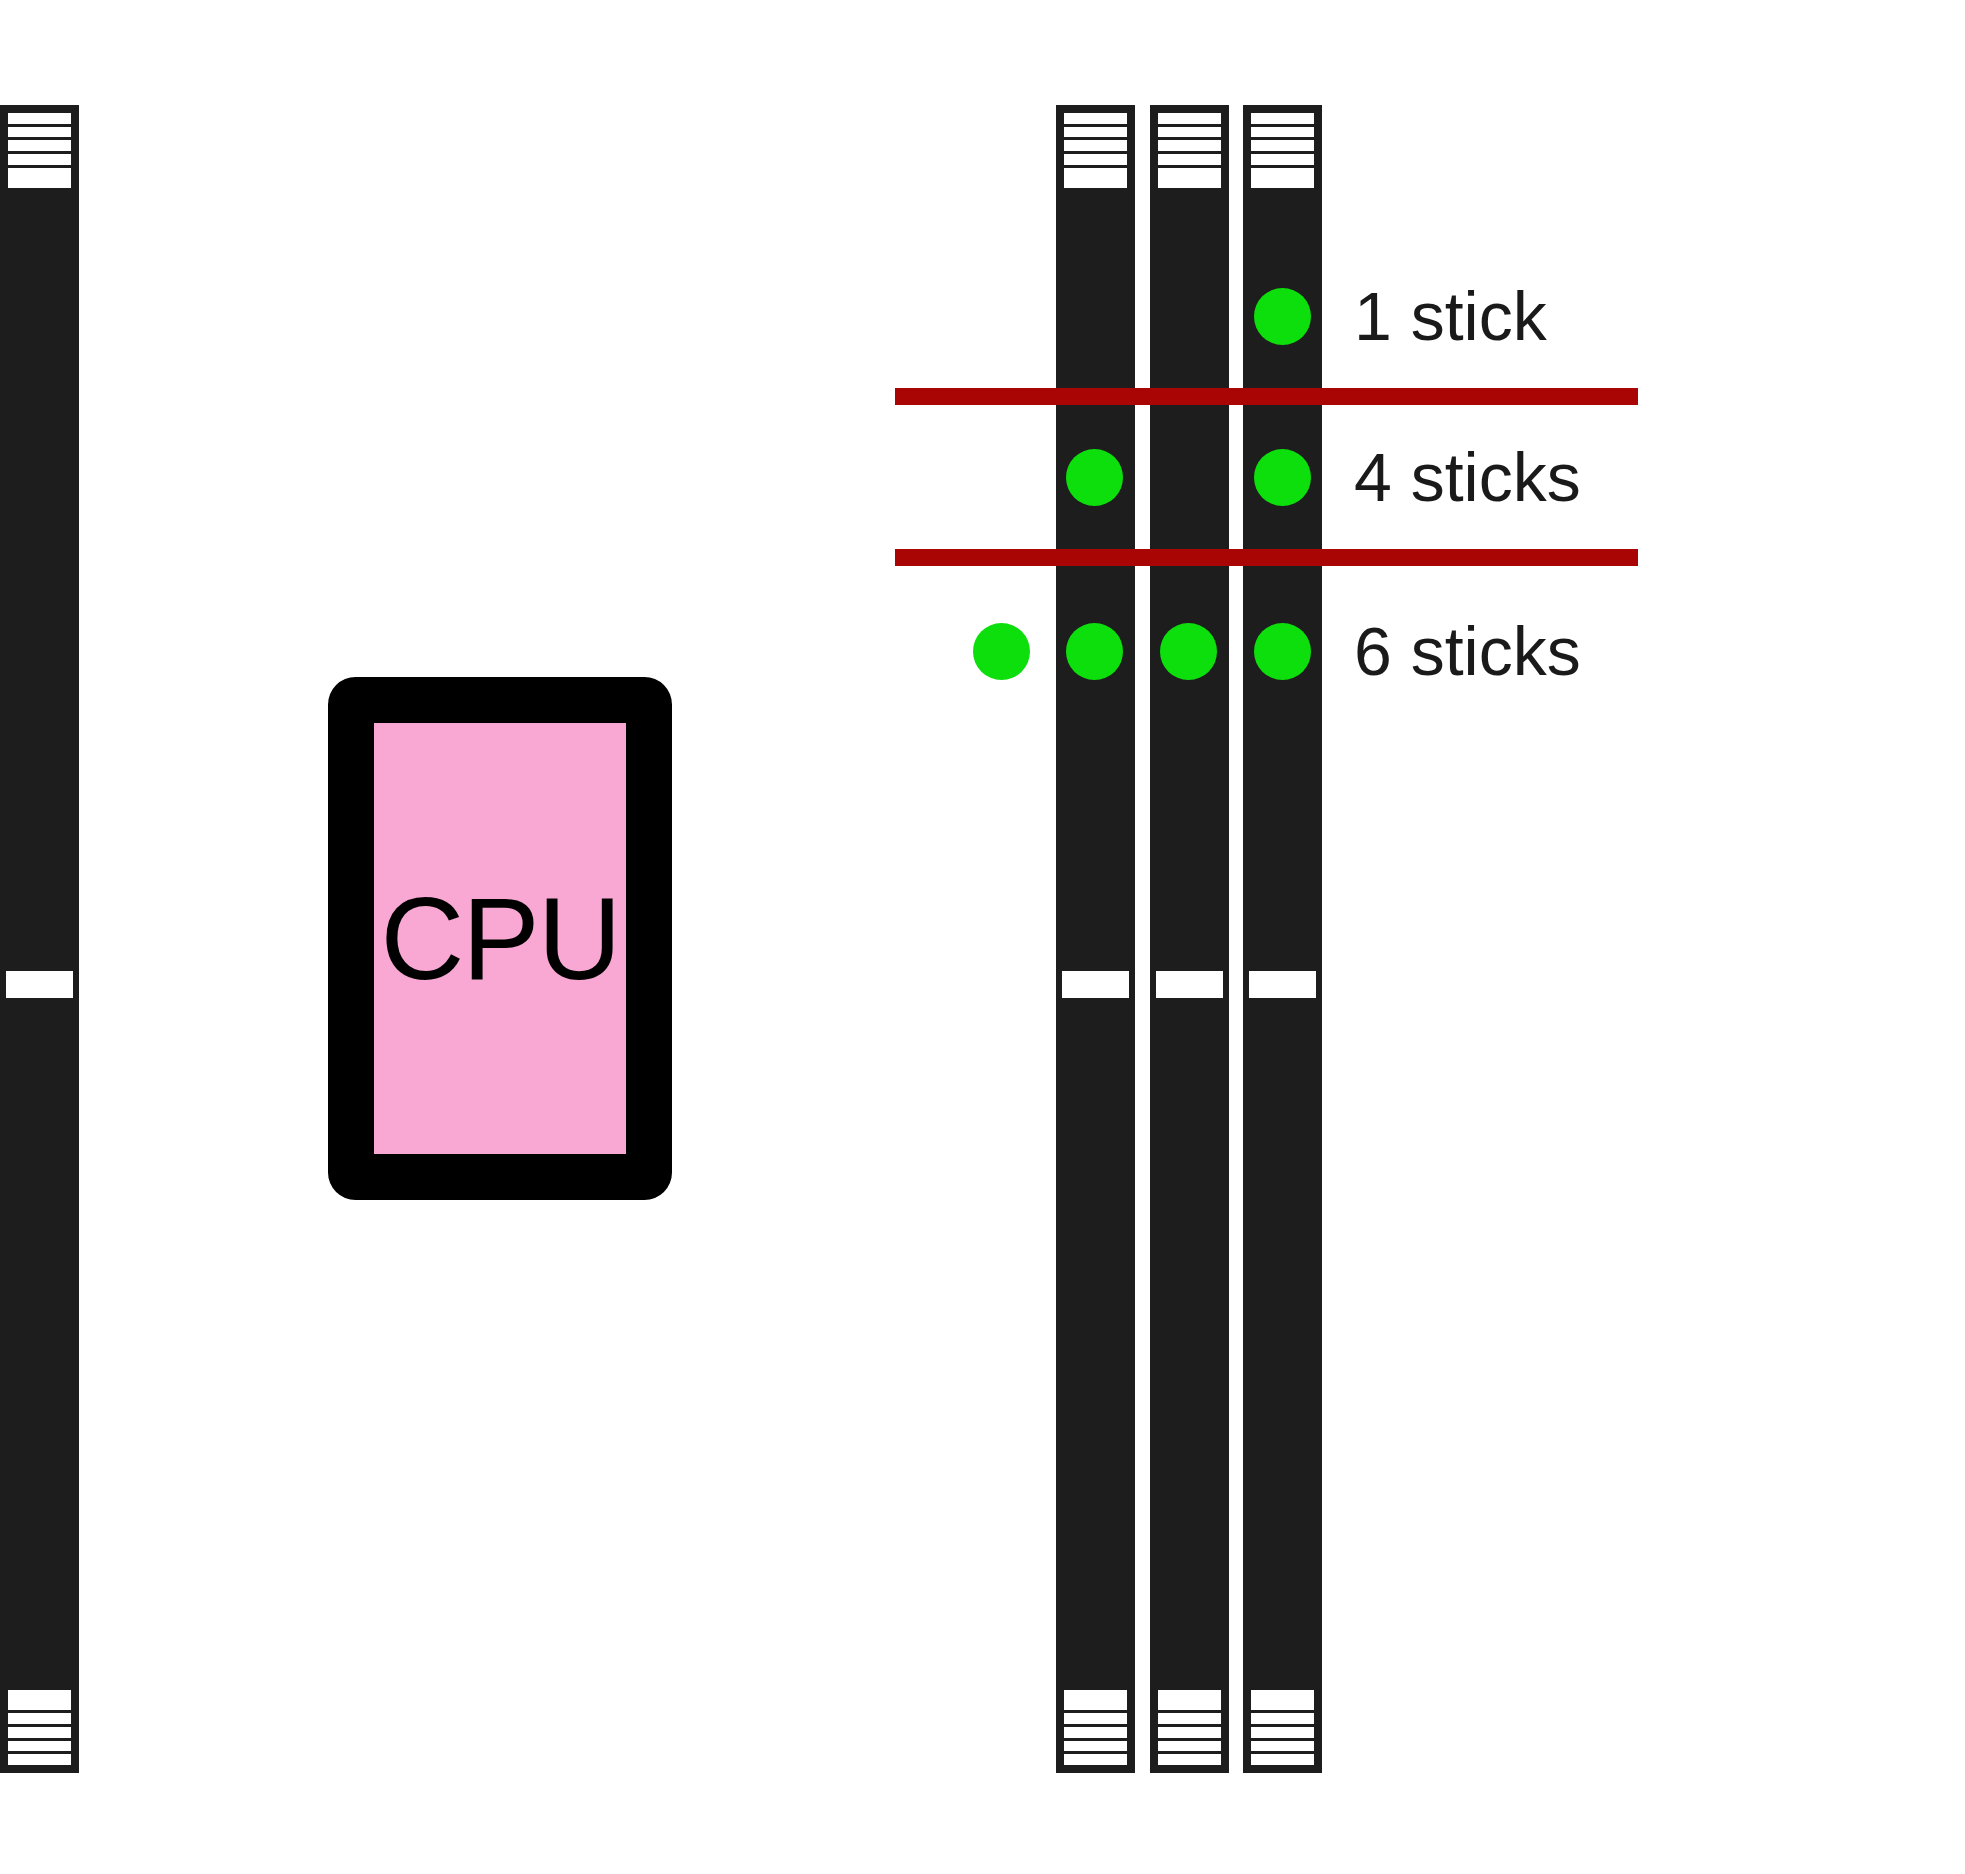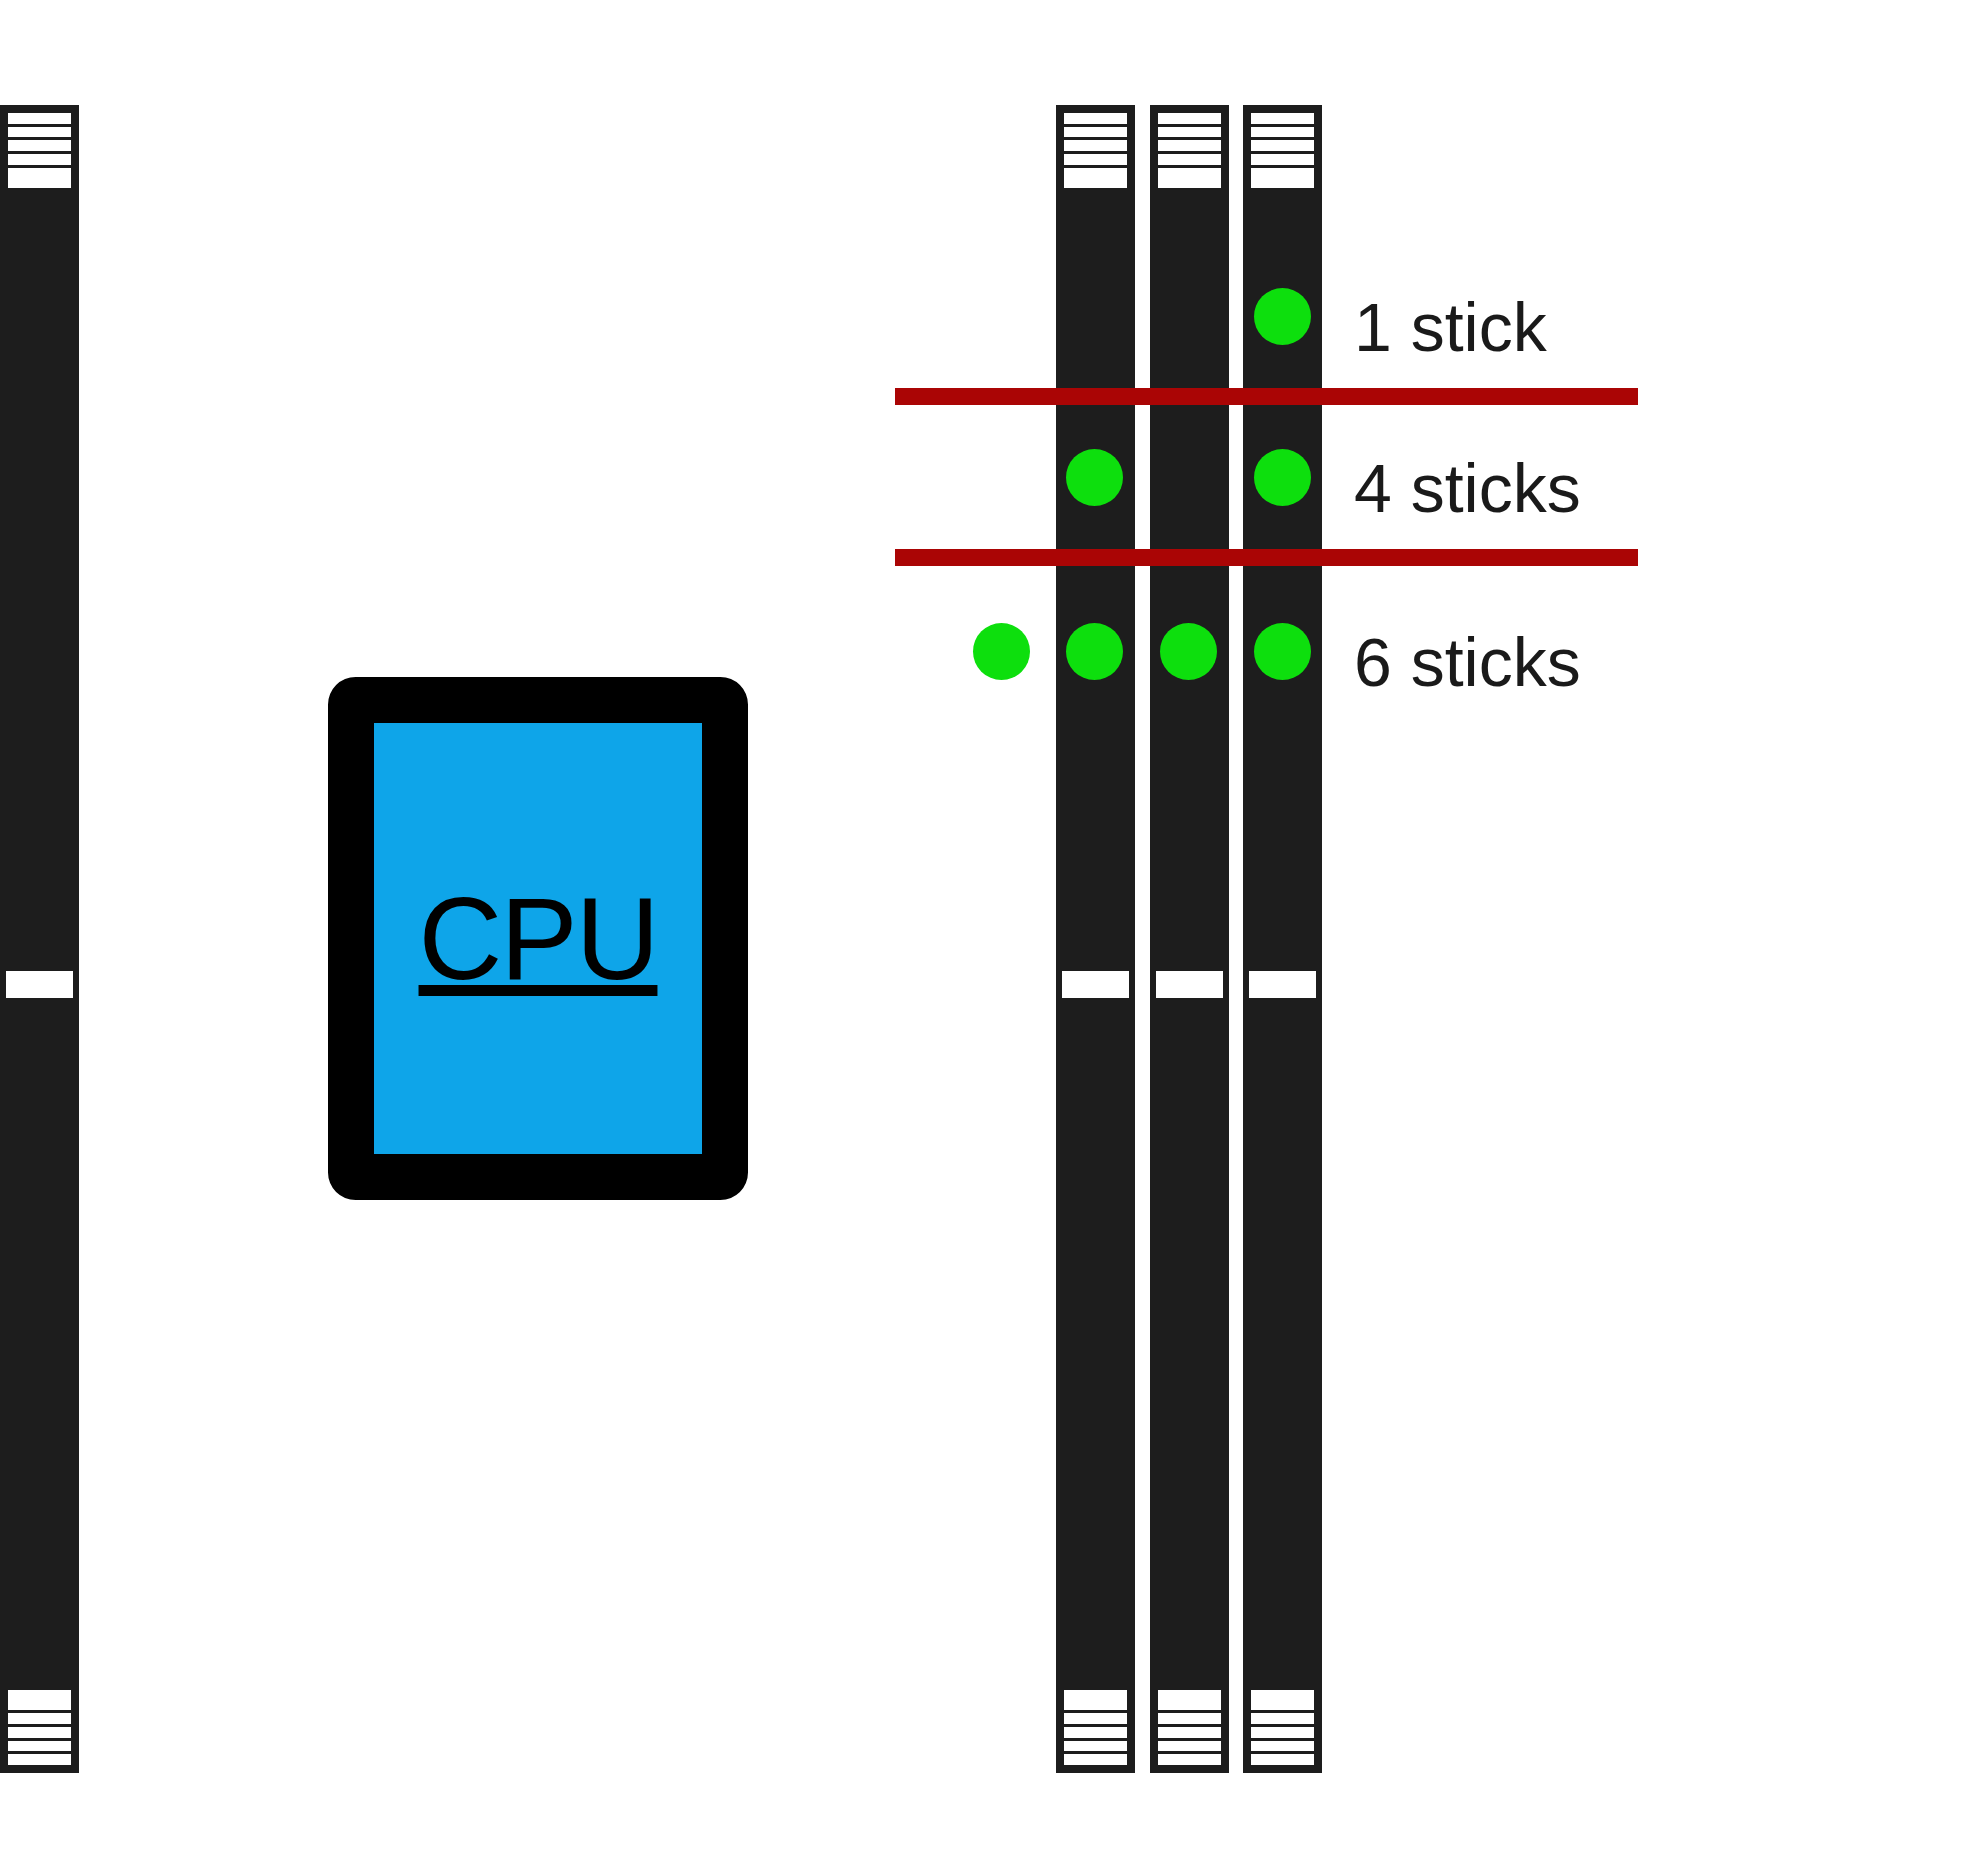--- a/index.html
+++ b/index.html
@@ -7,27 +7,26 @@
     position:relative;
     width:1965px; height:1875px;
     background:var(--bg,#ffffff);
     font-family:"Liberation Sans", sans-serif;
     overflow:hidden;
   }
 
   
   .cpu-box {
     position:absolute; left:328px; top:677px;
-    width:420px; height:523px;
+    width:344px; height:523px;
     box-sizing:border-box;
     border:46px solid var(--cpu-border,#000);
     border-radius:27.6px;
     display:flex; align-items:center; justify-content:center;
-    background:#0ea5e9;
-    text-decoration:underline;
+    background:#f9a8d4;
   }
   .cpu-label {
     font-size:116px; line-height:1;
     letter-spacing:-2px;
     color:var(--cpu-border,#000);
   }
 
   
   .slot {
     position:absolute; top:105px;
@@ -74,21 +73,20 @@
     background:var(--dot,#0ddf0d);
   }
 
   
   .row-label {
     position:absolute; left:1354px;
     transform:translateY(-52%);
     font-size:68px; line-height:1;
     color:var(--label,#1a1a1a);
     white-space:nowrap;
-    margin-top:11px;
   }
   .row-label-1 { top:317px; }
   .row-label-2 { top:478px; }
   .row-label-3 { top:652px; }
 </style>
 </head>
 <body>
 
 <div class="canvas" style="--bg: #ffffff; --slot: #1d1d1d; --dot: #0ddf0d; --divider: #aa0505; --cpu-border: #000000; --label: #1a1a1a;">
 

